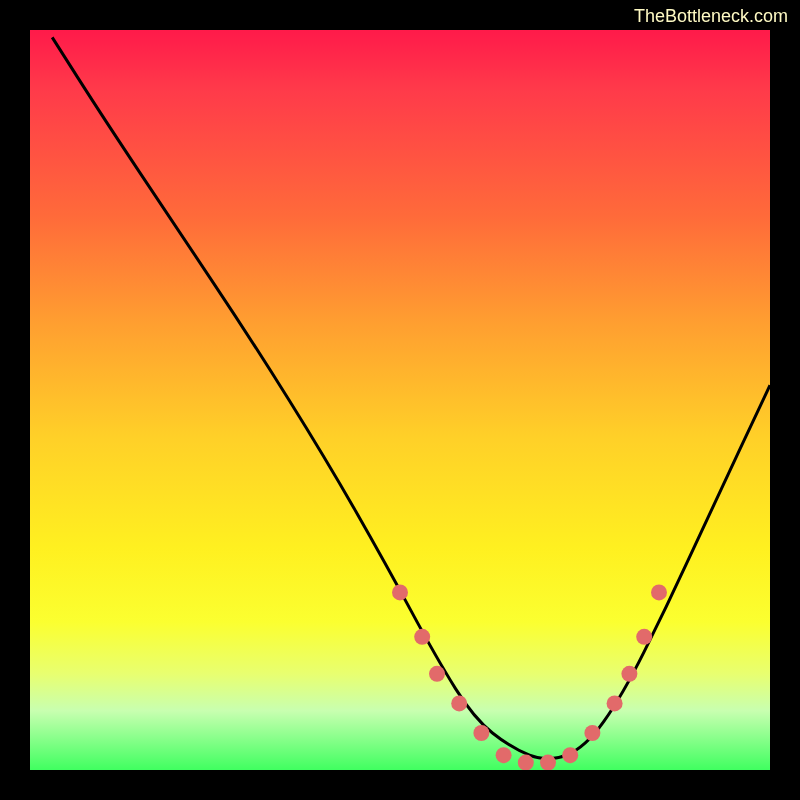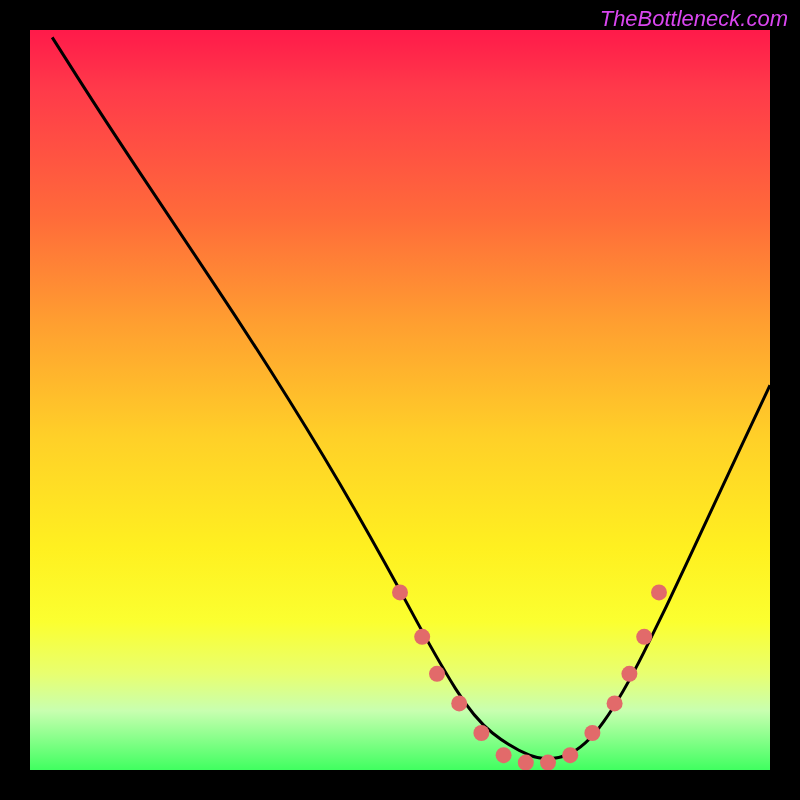--- a/index.html
+++ b/index.html
@@ -8,25 +8,24 @@
     background: #000;
     width: 800px;
     height: 800px;
     overflow: hidden;
     font-family: Arial, sans-serif;
   }
   .watermark {
     position: absolute;
     top: 6px;
     right: 12px;
-    color: #d946ef;
-    font-size: 22px;
+    color: #fef9c3;
+    font-size: 18px;
     font-weight: 500;
     z-index: 10;
-    font-style: italic;
   }
   .plot-area {
     position: absolute;
     left: 30px;
     top: 30px;
     width: 740px;
     height: 740px;
     overflow: hidden;
   }
   .gradient-bg {

